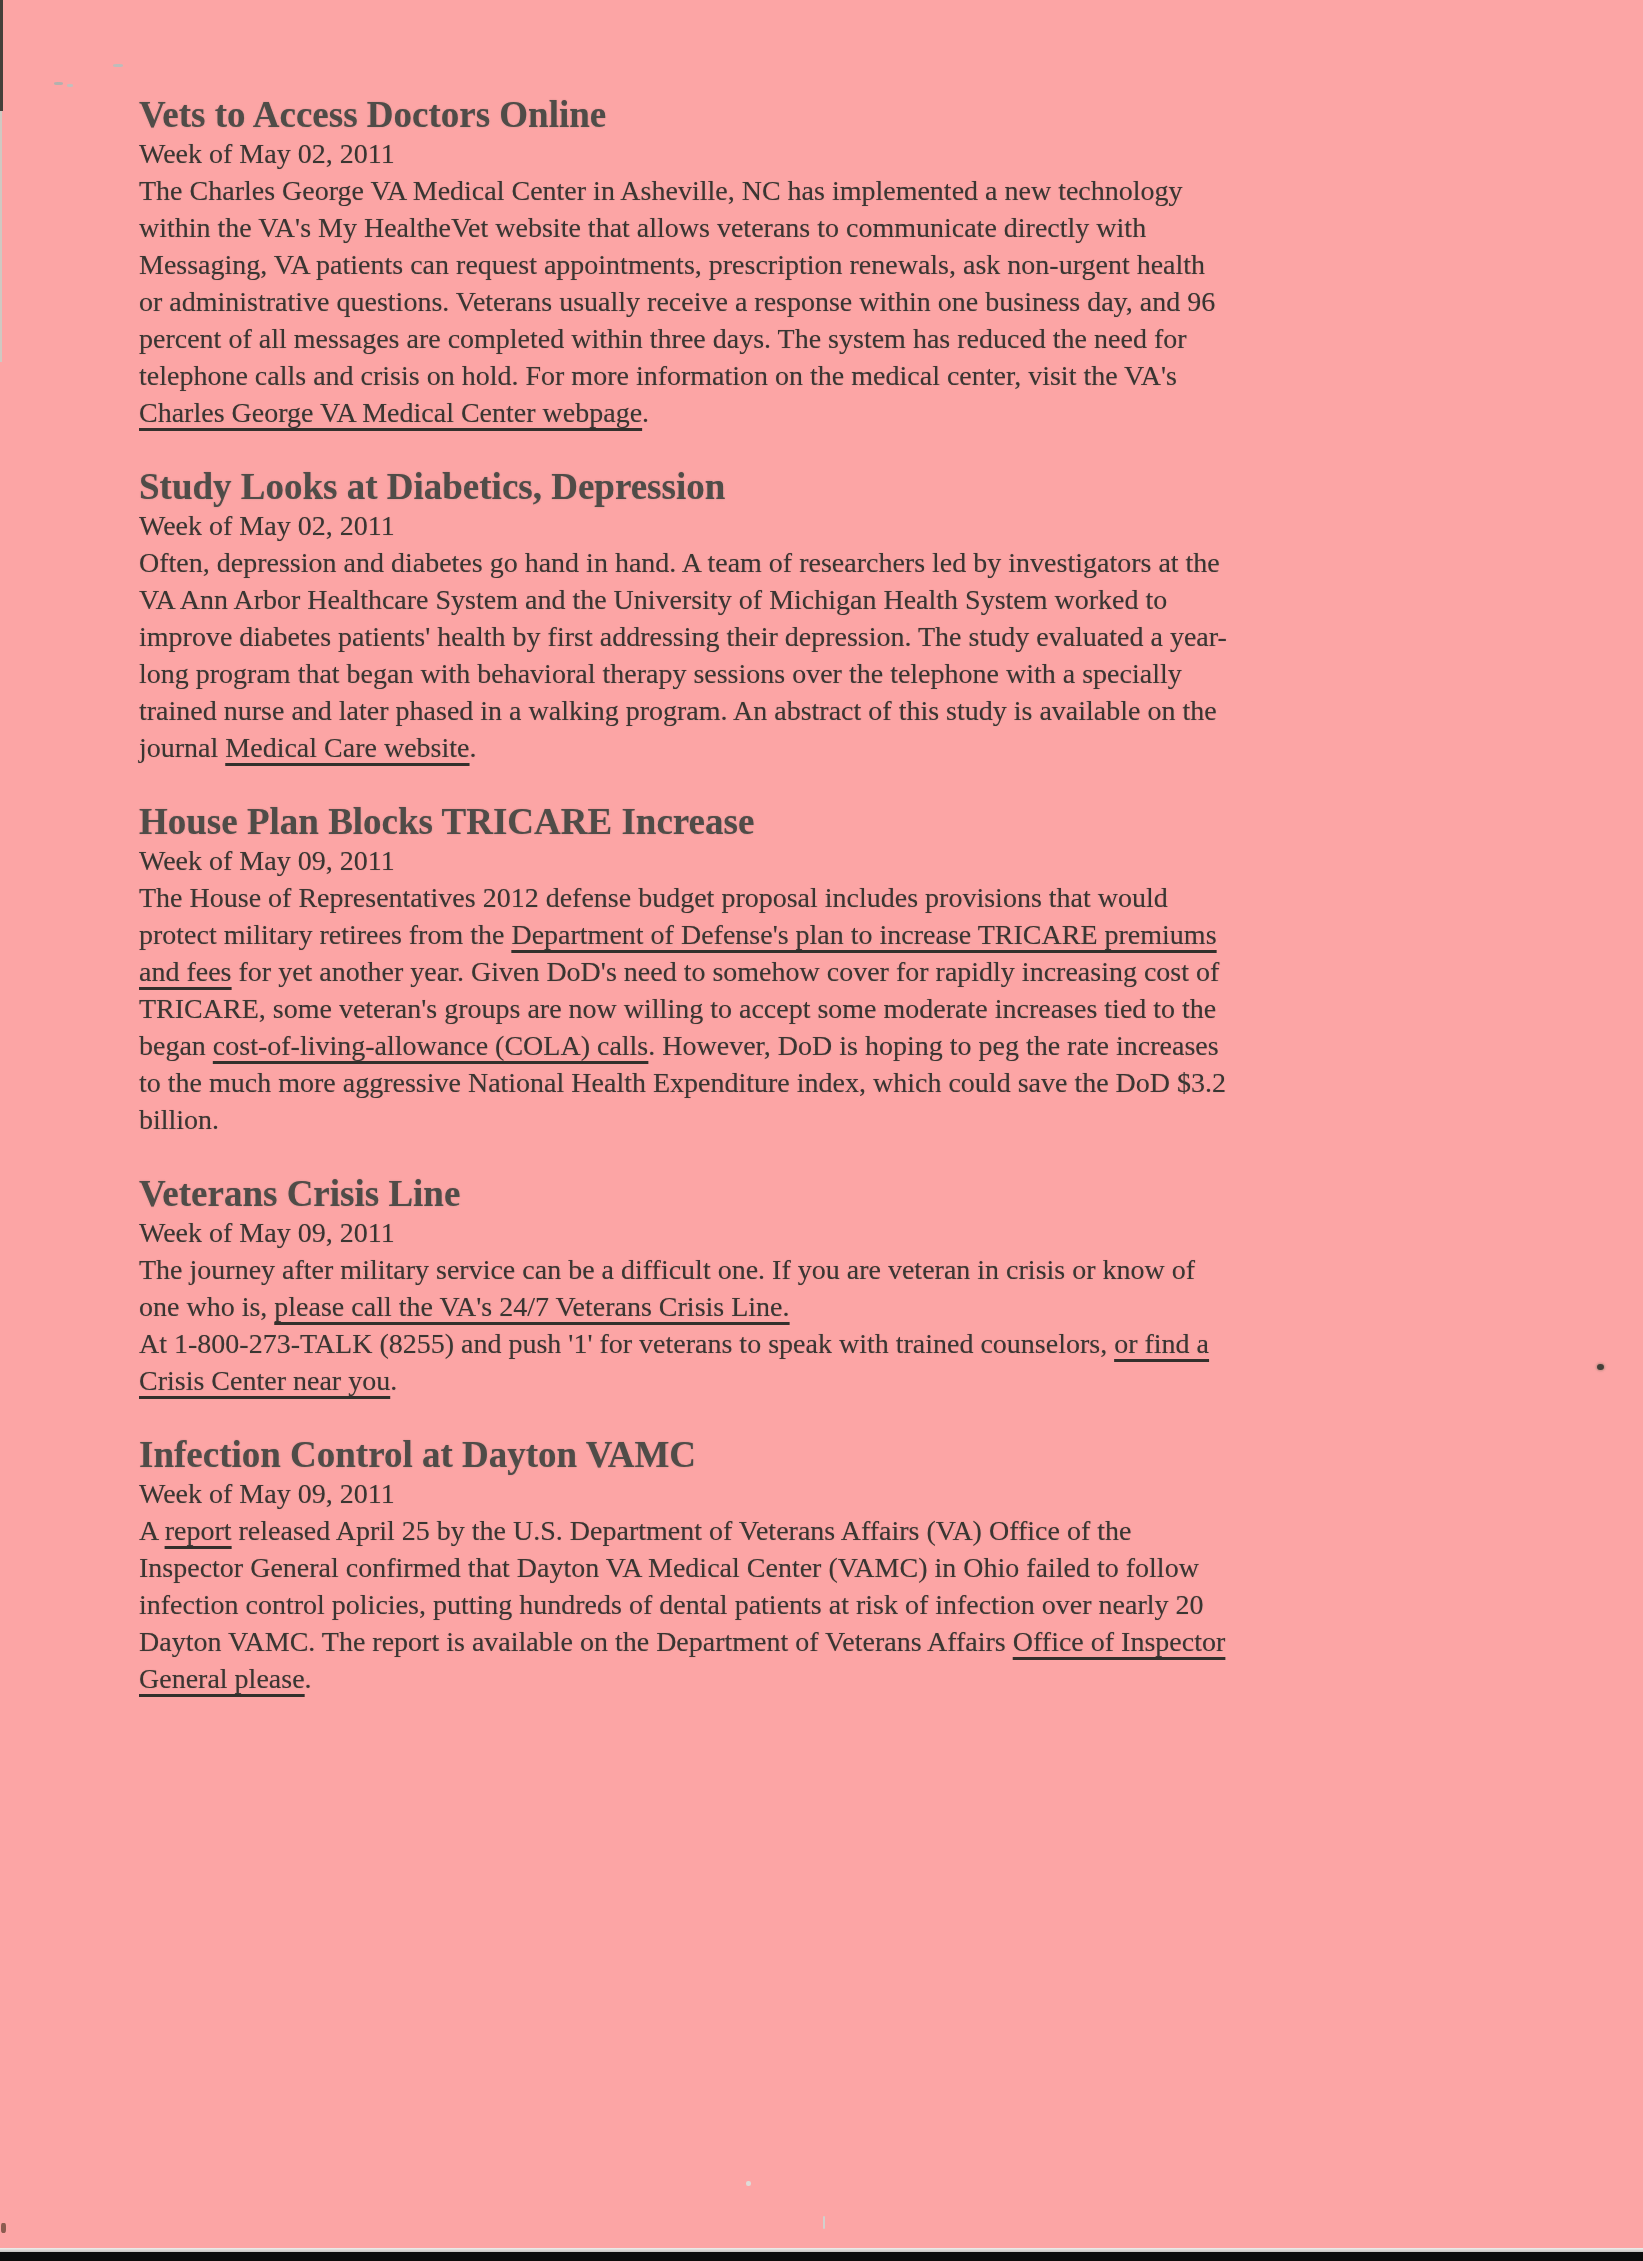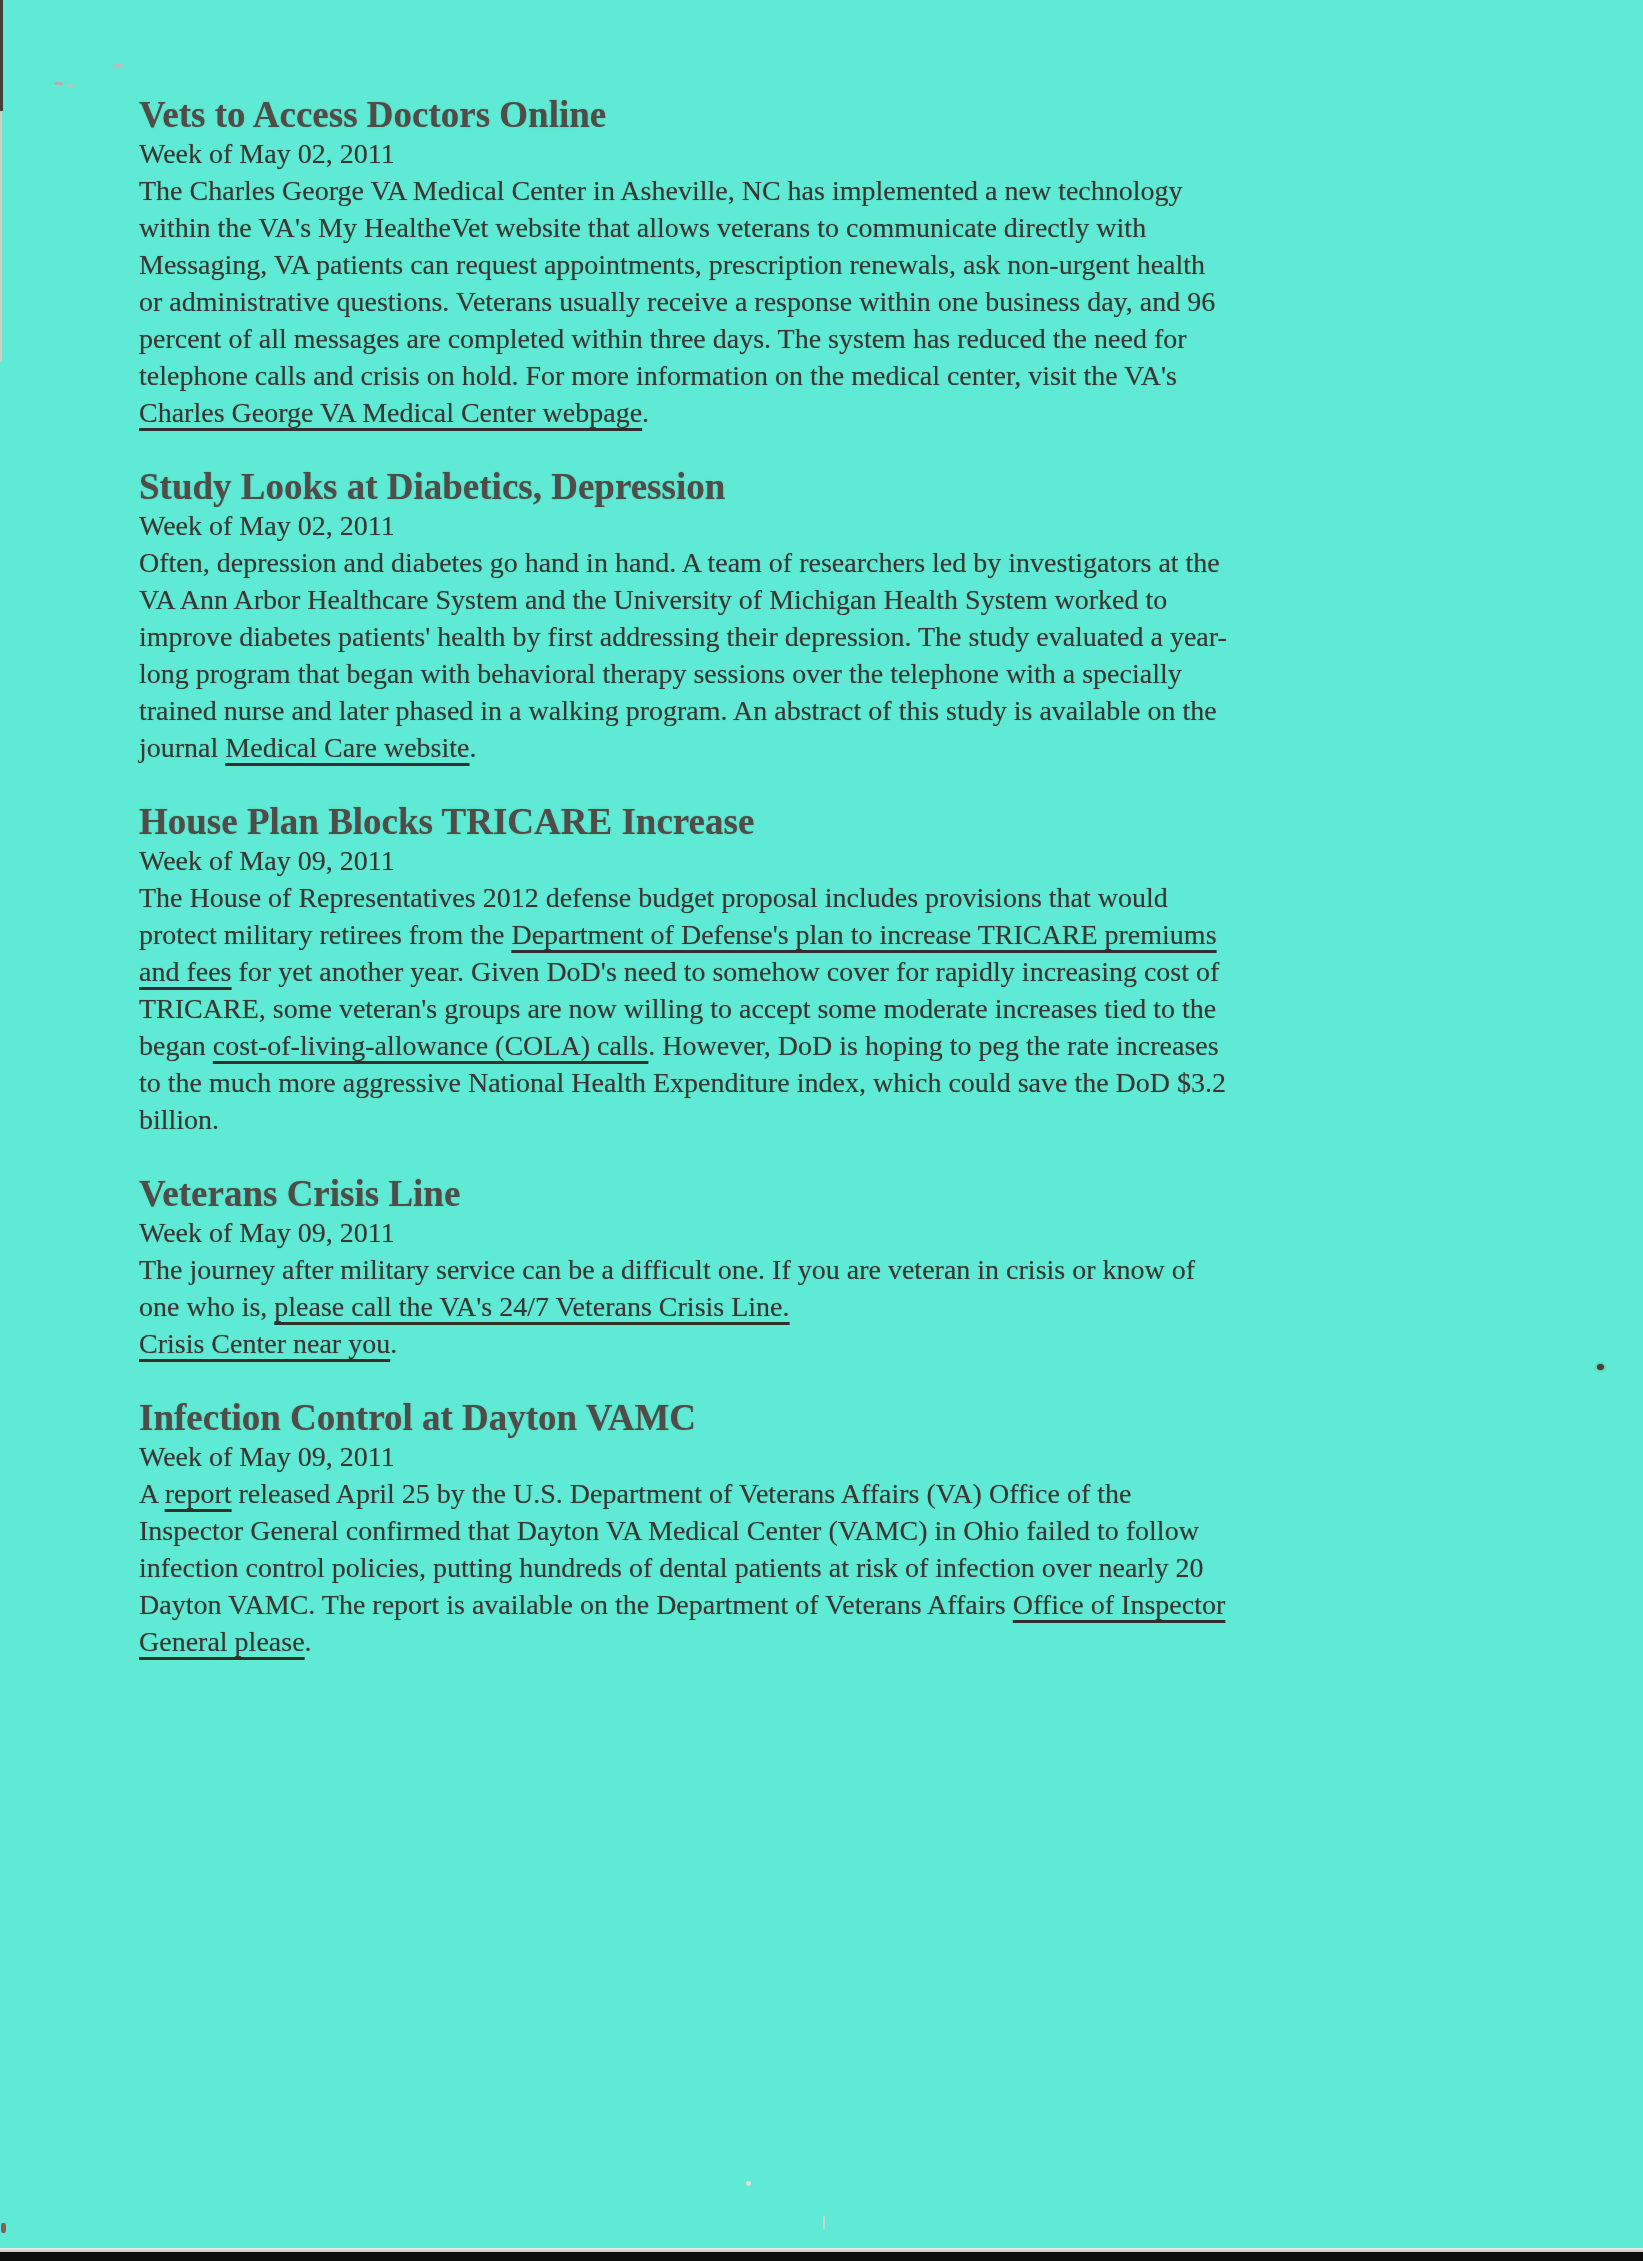--- a/index.html
+++ b/index.html
@@ -5,21 +5,21 @@
 <style>
   html, body { margin: 0; padding: 0; }
   body {
     width: 1644px; height: 2261px;
     background: #e9e7e3;
     font-family: "Liberation Serif", serif;
   }
   .page {
     position: relative;
     width: 1644px; height: 2261px;
-    background: #5eead4;
+    background: #fca5a5;
     overflow: hidden;
     color: #37332f;
   }
   .content {
     position: absolute;
     left: 139px; top: 94px;
     width: 1418px;
   }
   .article { margin: 0; }
   .article + .article { margin-top: 35px; }
@@ -122,20 +122,21 @@
           <div class="body-line"><span class="plain">billion.</span></div>
         </div>
   </section>
 
   <section class="article">
     <h2 class="title">Veterans Crisis Line</h2>
     <div class="date">Week of May 09, 2011</div>
     <div class="body">
           <div class="body-line"><span class="plain">The journey after military service can be a difficult one. If you are veteran in crisis or know of</span></div>
           <div class="body-line"><span class="plain">one who is, </span><span class="u">please call the VA's 24/7 Veterans Crisis Line.</span></div>
+          <div class="body-line"><span class="plain">At 1-800-273-TALK (8255) and push '1' for veterans to speak with trained counselors, </span><span class="u">or find a</span></div>
           <div class="body-line"><span class="u">Crisis Center near you</span><span class="plain">.</span></div>
         </div>
   </section>
 
   <section class="article">
     <h2 class="title">Infection Control at Dayton VAMC</h2>
     <div class="date">Week of May 09, 2011</div>
     <div class="body">
           <div class="body-line"><span class="plain">A </span><span class="u">report</span><span class="plain"> released April 25 by the U.S. Department of Veterans Affairs (VA) Office of the</span></div>
           <div class="body-line"><span class="plain">Inspector General confirmed that Dayton VA Medical Center (VAMC) in Ohio failed to follow</span></div>

